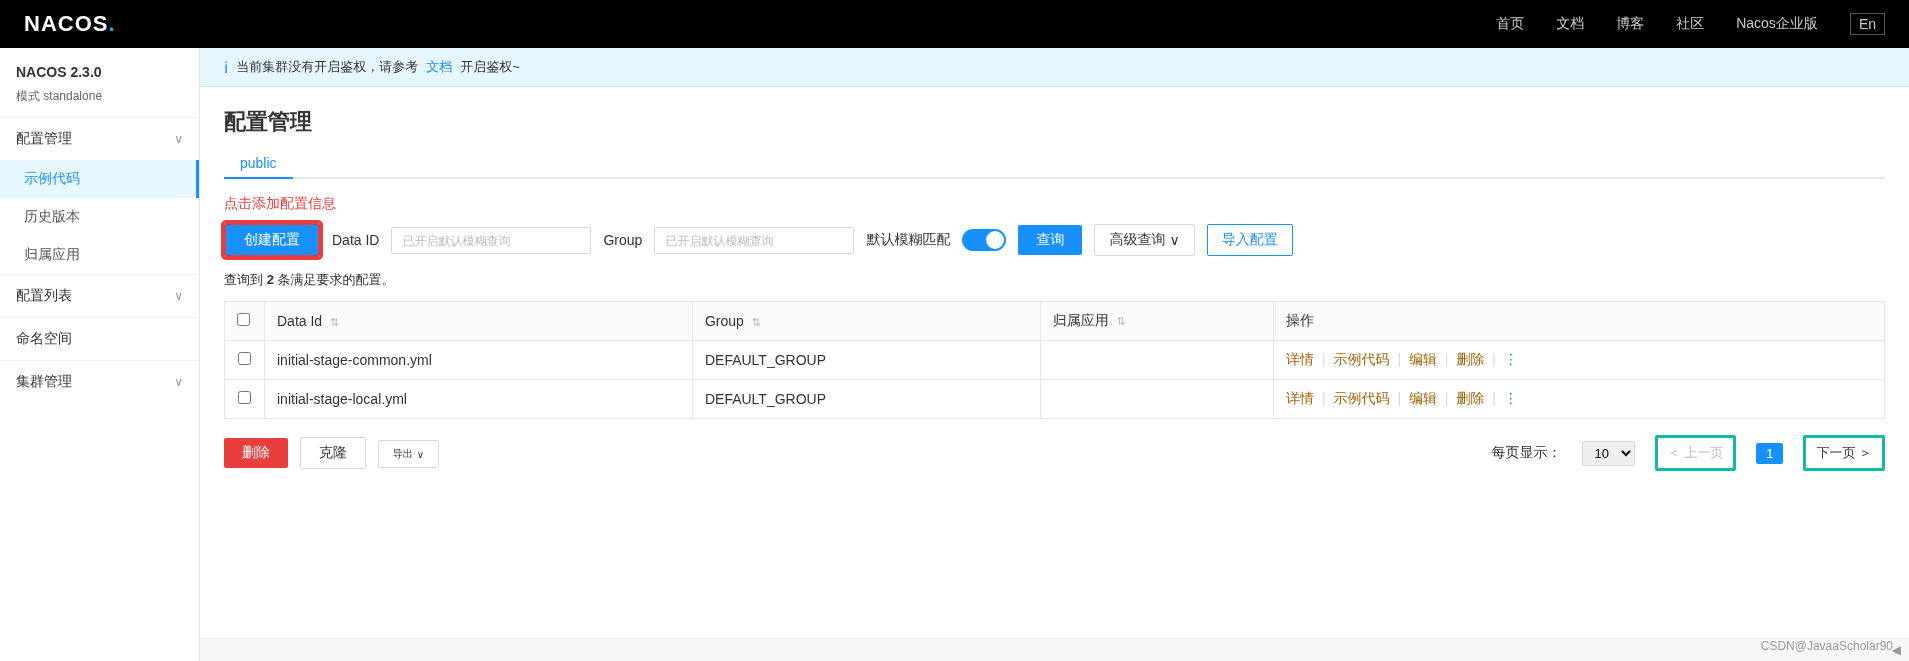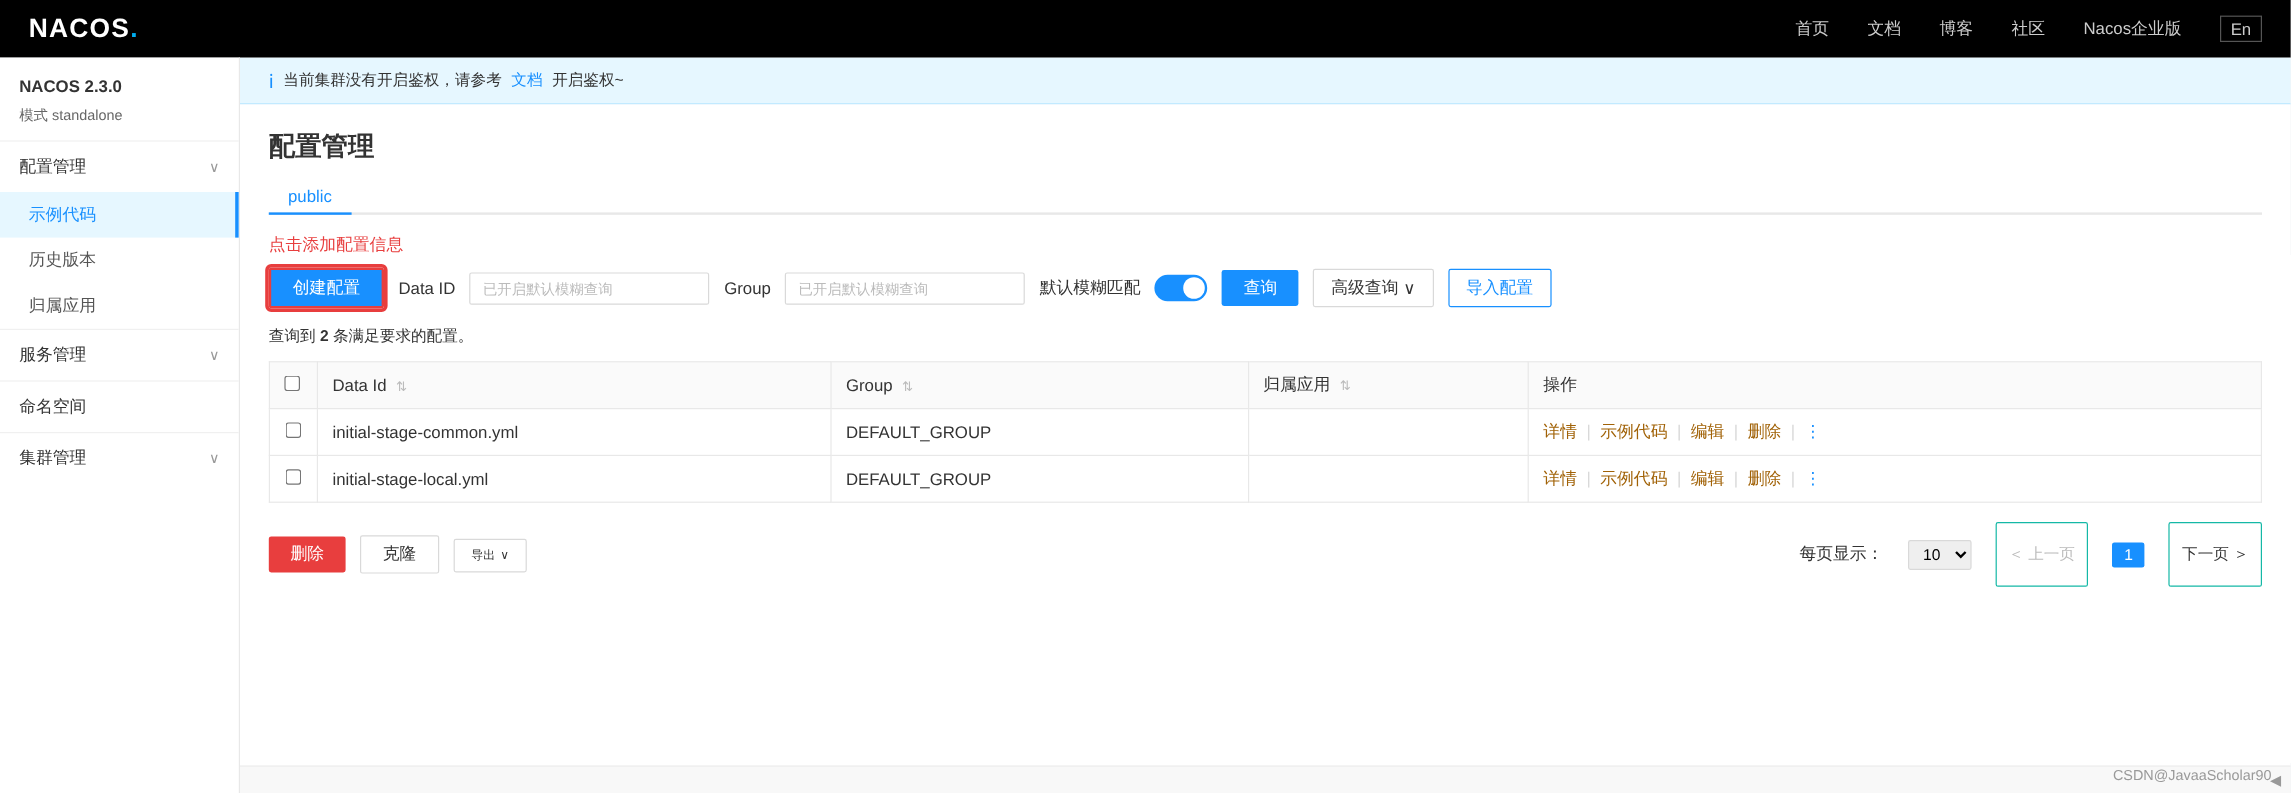--- a/index.html
+++ b/index.html
@@ -320,23 +320,23 @@
     }
     .page-size-label { color: #333; }
     .page-size-select {
       border: 1px solid #d9d9d9;
       padding: 3px 8px;
       border-radius: 2px;
       font-size: 13px;
       cursor: pointer;
     }
     .page-btn {
-      border: 1px solid #14b8a6;
-      background: #fff;
-      padding: 17px 10px;
+      border: 3px solid #14b8a6;
+      background: #fff;
+      padding: 6px 10px;
       cursor: pointer;
       color: #333;
       border-radius: 2px;
       font-size: 13px;
       text-align: right;
     }
     .page-btn.disabled { color: #bbb; cursor: not-allowed; }
     .page-current {
       background: #1890ff;
       color: #fff;
@@ -395,21 +395,21 @@
         <span>配置管理</span>
         <span class="chevron">∨</span>
       </div>
       <div class="sidebar-item active">示例代码</div>
       <div class="sidebar-item">历史版本</div>
       <div class="sidebar-item">归属应用</div>
     </div>
 
     <div class="sidebar-section">
       <div class="sidebar-group">
-        <span>服务管理</span>
+        <span>配置列表</span>
         <span class="chevron">∨</span>
       </div>
     </div>
 
     <div class="sidebar-section">
       <div class="sidebar-group">
         <span>命名空间</span>
       </div>
     </div>
 

